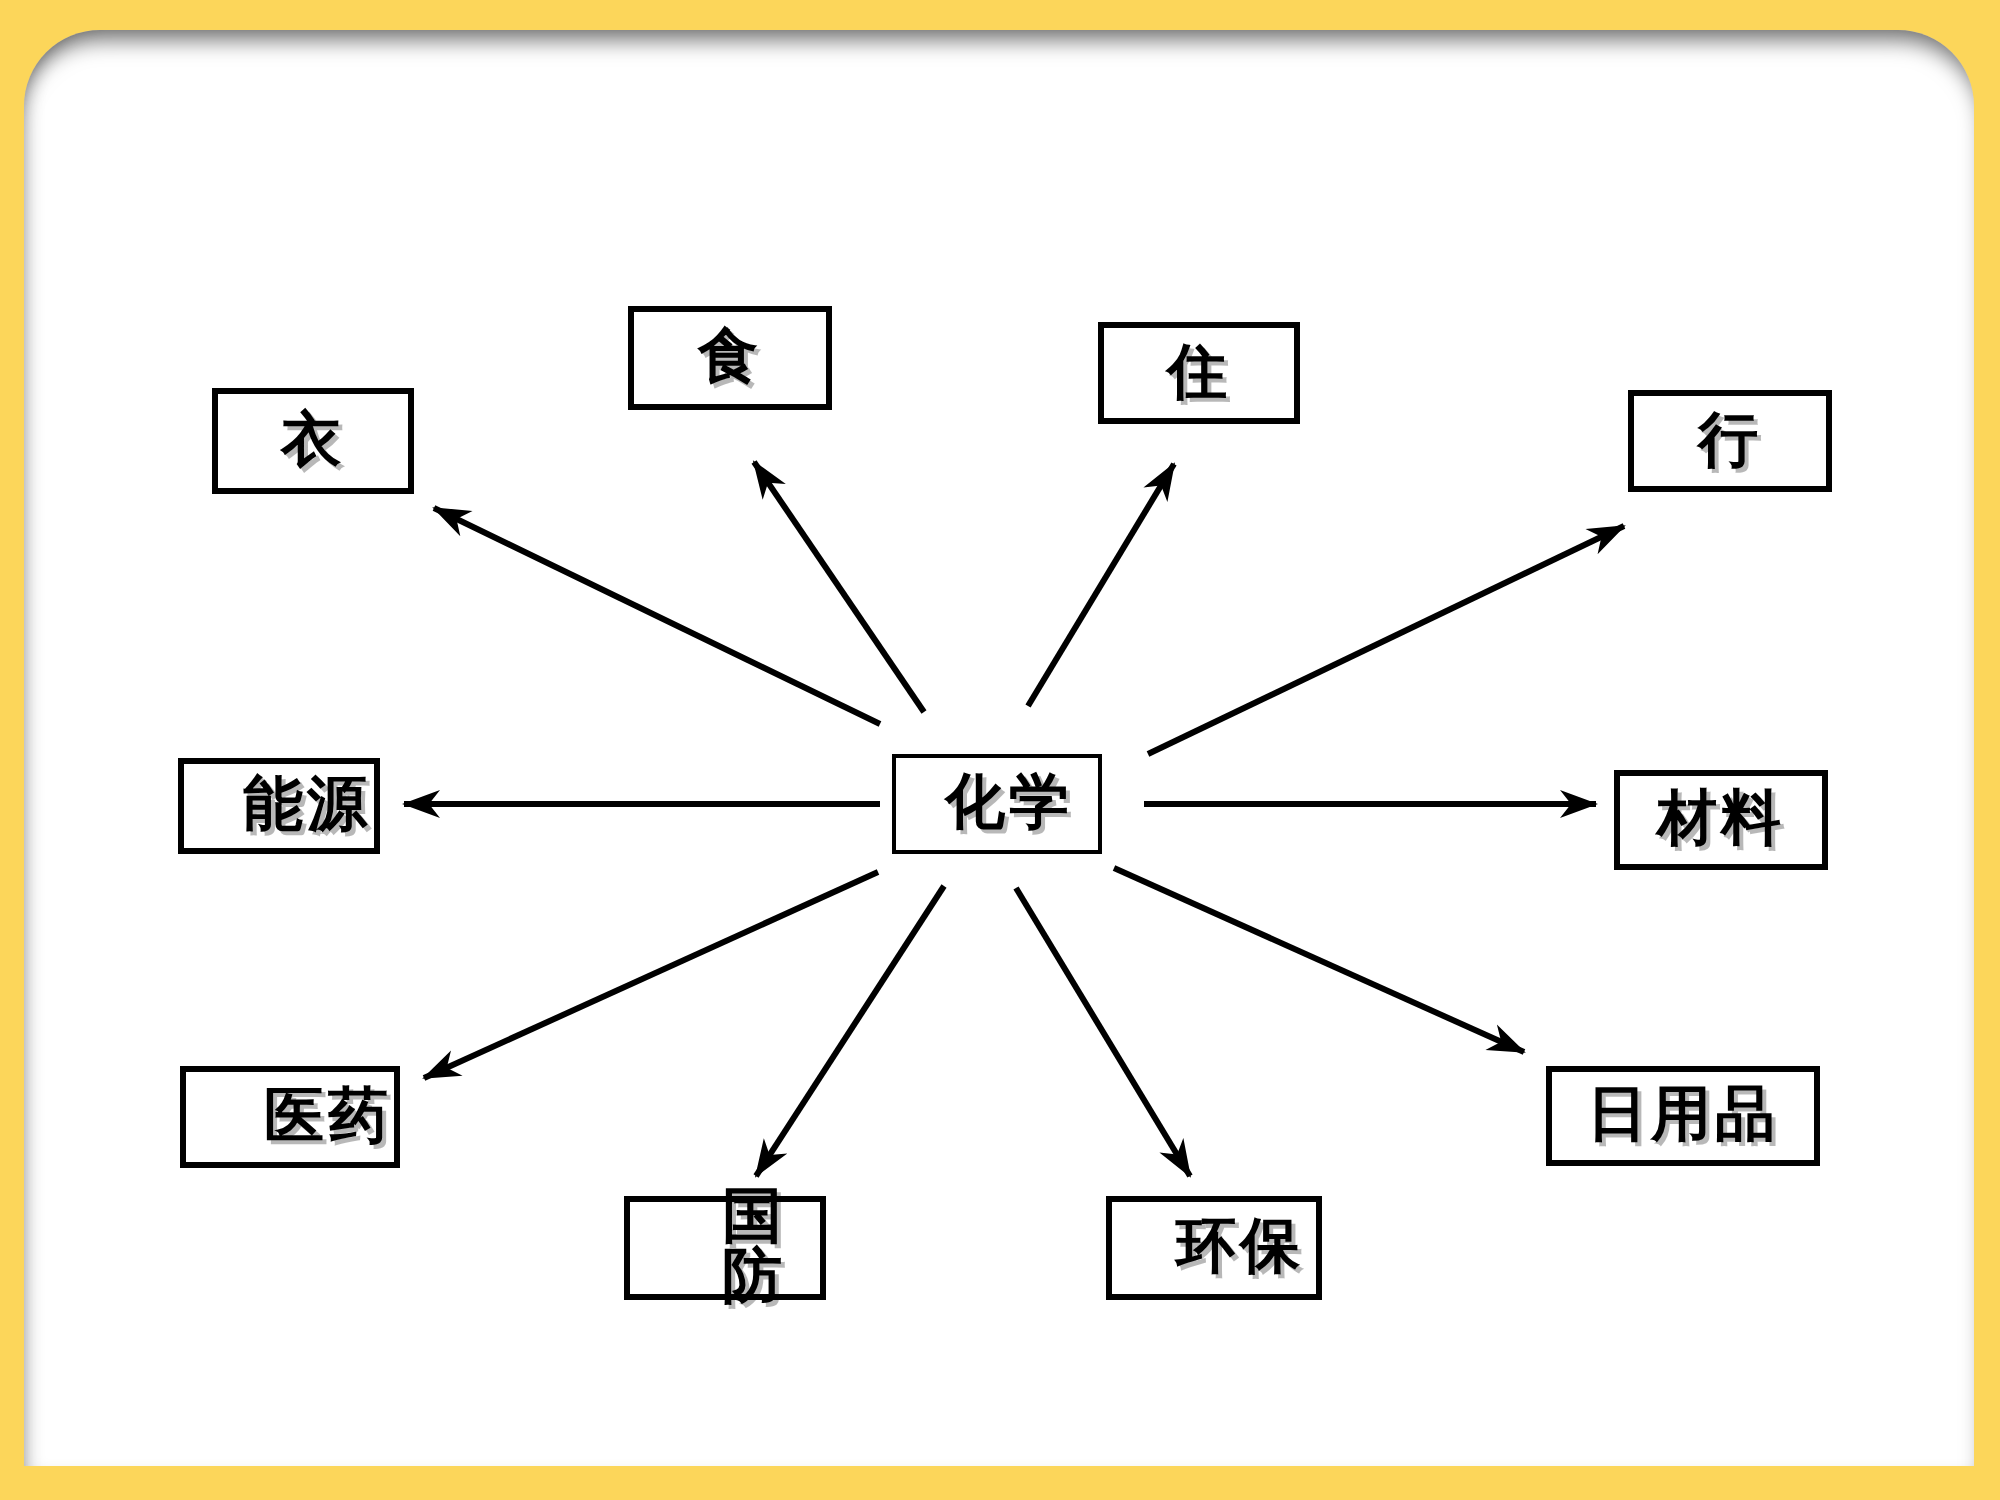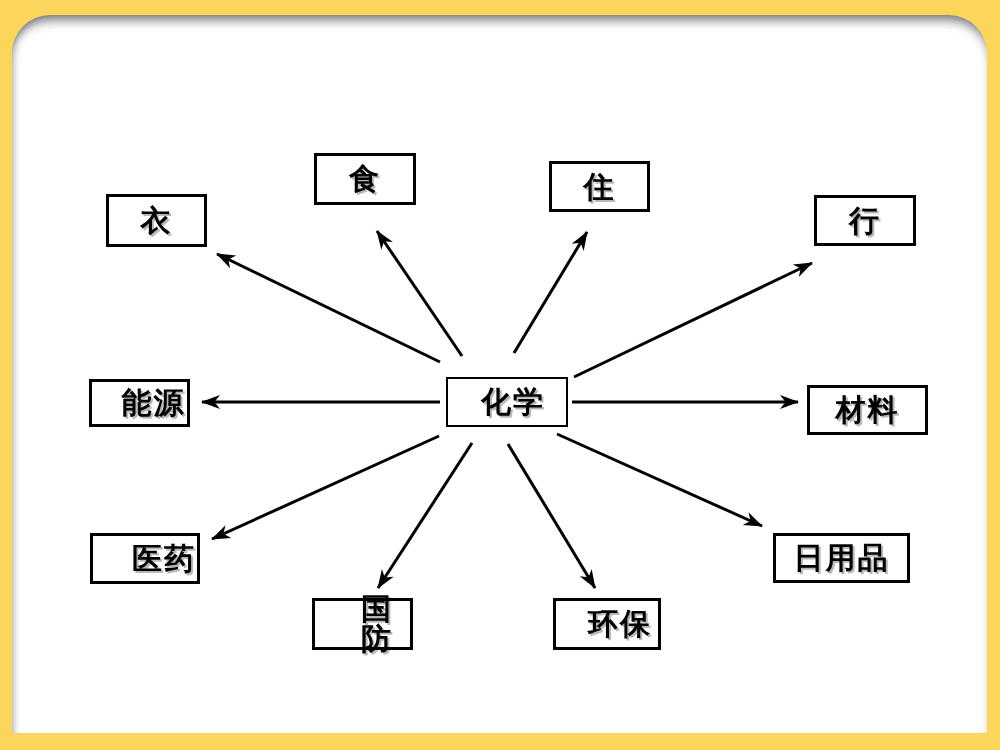--- a/index.html
+++ b/index.html
@@ -41,27 +41,27 @@
     display: flex;
     align-items: center;
     justify-content: center;
     font-size: 30px;
     font-weight: bold;
     color: #000000;
     letter-spacing: 2px;
     text-shadow: 2px 2px 0 rgba(0,0,0,0.28);
     line-height: 1;
   }
-  .node-center { left:446px; top:377px; width:122px; height:50px; border-width:2px;padding-left:12px; }
+  .node-center { left:446px; top:377px; width:105px; height:50px; border-width:2px;padding-left:12px; }
   .node-yi        { left:106px; top:194px; width:101px; height:53px; }
   .node-shi       { left:314px; top:153px; width:102px; height:52px; }
   .node-zhu       { left:549px; top:161px; width:101px; height:51px; }
   .node-xing      { left:814px; top:195px; width:102px; height:51px; }
   .node-nengyuan  { left:89px;  top:379px; width:101px; height:48px;padding-left:28px; }
-  .node-cailiao   { left:807px; top:385px; width:121px; height:50px; }
+  .node-cailiao   { left:807px; top:385px; width:107px; height:50px; }
   .node-yiyao     { left:90px;  top:533px; width:110px; height:51px;padding-left:38px; }
   .node-riyongpin { left:773px; top:533px; width:137px; height:50px;text-align:center; }
   .node-guofang   { left:312px; top:598px; width:101px; height:52px;padding-left:46px; }
   .node-huanbao   { left:553px; top:598px; width:108px; height:52px;padding-left:26px; }
 </style>
 </head>
 <body>
 
 <div class="panel"></div>
 

